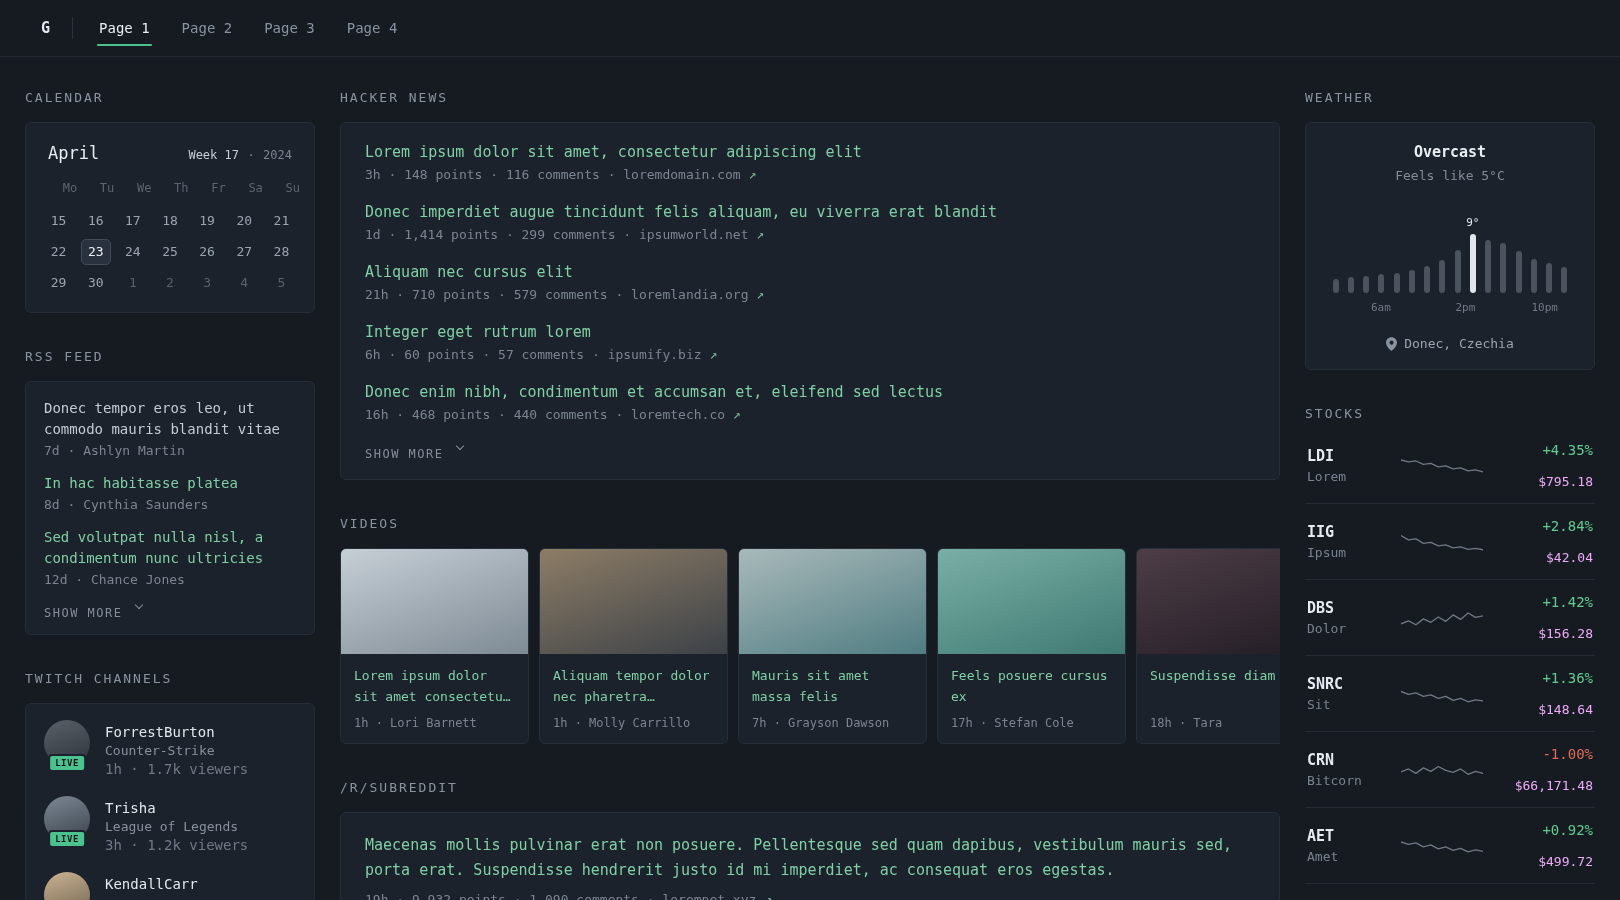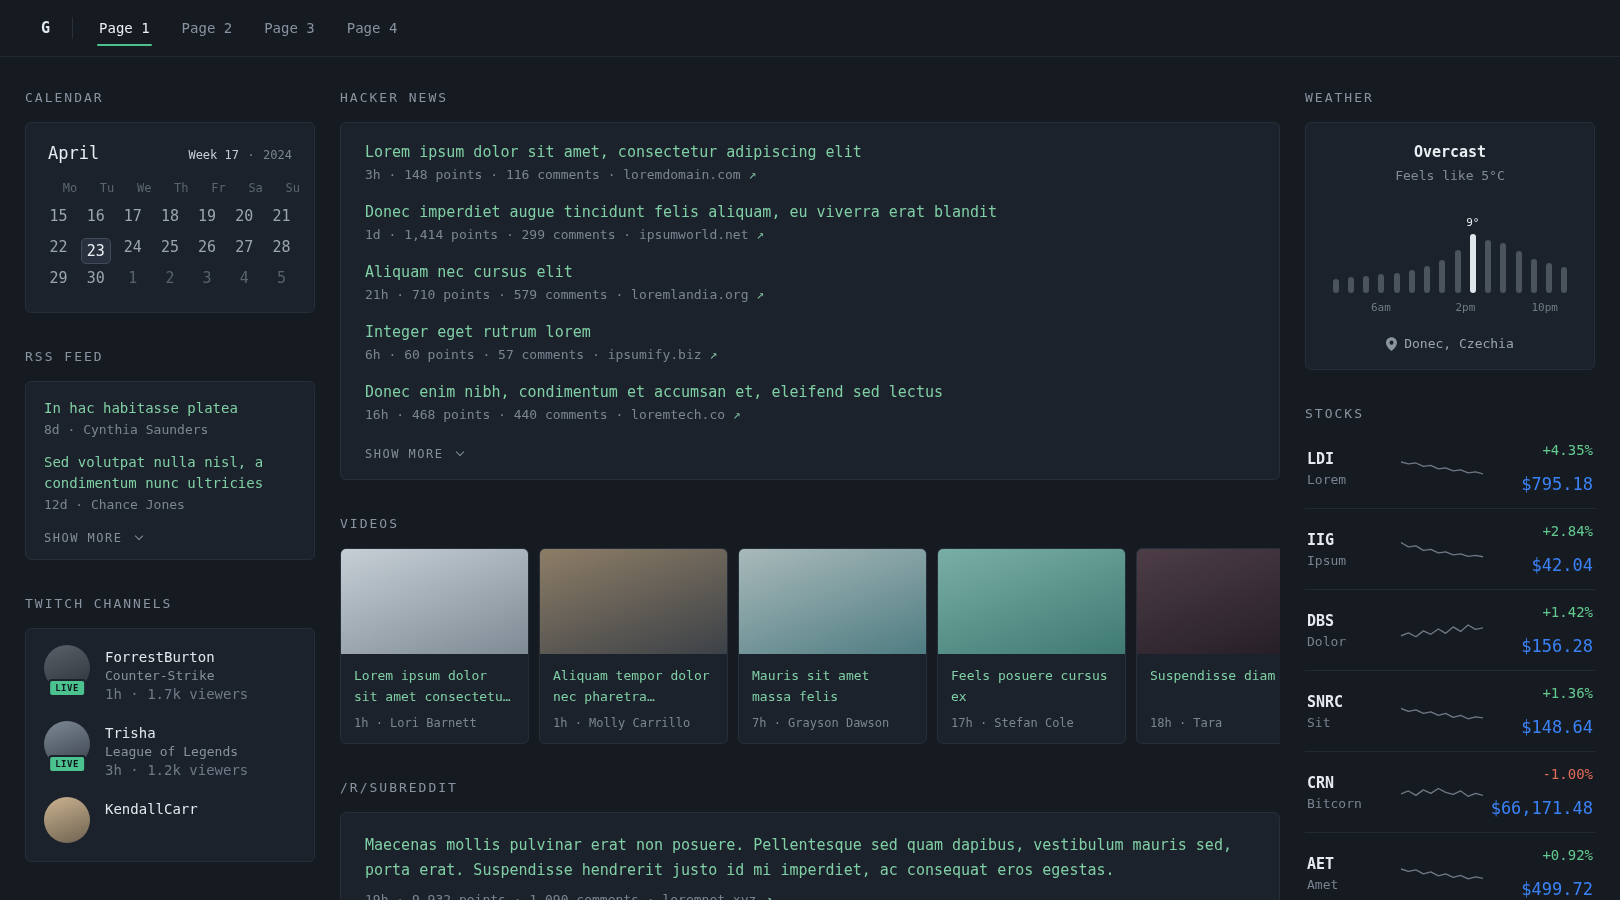--- a/index.html
+++ b/index.html
@@ -30,34 +30,34 @@
   .card{background:var(--card);border:1px solid var(--border);border-radius:6px}
 
   
   .cal-card{padding:14px 14px 16px}
   .cal-top{display:flex;justify-content:space-between;align-items:baseline;padding:6px 8px 12px}
   .cal-month{font-size:17px;color:#e7ecf2}
   .cal-week{font-size:12px;color:#c6cdd7}
   .cal-sep,.cal-year{font-size:12px;color:#7b8592}
   .cal-grid{display:grid;grid-template-columns:repeat(7,1fr);row-gap:4px}
   .cal-dow{font-size:12px;color:#5b6470;text-align:right;padding:6px 0 8px}
-  .cal-cell{height:27px;display:flex;align-items:flex-start;justify-content:center;
-       font-size:15px;color:#9ba5b1}
+  .cal-cell{height:27px;display:flex;align-items:center;justify-content:center;
+       font-size:13px;color:#9ba5b1}
   .cal-cell.muted{color:#58626e}
   .cal-cell.sel span{display:flex;align-items:center;justify-content:center;
        width:30px;height:26px;background:#28313d;border:1px solid #414c5a;
        border-radius:5px;color:#ecf0f5}
 
   
   .rss-card{padding:16px 18px 14px}
   .rss-item{margin-bottom:15px}
   .rss-title{font-size:14px;line-height:1.5;color:var(--link);cursor:pointer}
   .rss-title.read{color:#c3cbd5}
   .rss-meta{font-size:13px;color:var(--muted);margin-top:3px}
-  .show-more{display:inline-flex;align-items:center;gap:13px;font-size:12px;
+  .show-more{display:inline-flex;gap:13px;font-size:12px;
        letter-spacing:1.5px;color:#848e9b;cursor:pointer;margin-top:4px}
   .chev{width:6px;height:6px;border-right:1.5px solid currentColor;
        border-bottom:1.5px solid currentColor;transform:rotate(45deg);margin-top:-4px}
 
   
   .tw-card{padding:16px 18px 18px}
   .tw-row{display:flex;gap:15px;margin-bottom:19px;align-items:flex-start;cursor:pointer}
   .tw-row:last-child{margin-bottom:0}
   .tw-avatar-wrap{position:relative;flex:none}
   .tw-avatar{width:46px;height:46px;border-radius:50%}
@@ -111,21 +111,21 @@
   .stock-row + .stock-row{border-top:1px solid #222a34}
   .stock-id{width:94px}
   .stock-sym{font-size:15px;font-weight:bold;color:#e6ebf1}
   .stock-name{font-size:13px;color:#78828f;margin-top:4px}
   .stock-spark{width:82px;height:30px;flex:none}
   .stock-spark polyline{fill:none;stroke:#6f7884;stroke-width:1.3;
        vector-effect:non-scaling-stroke;stroke-linejoin:round;stroke-linecap:round}
   .stock-right{margin-left:auto;text-align:right}
   .stock-change{font-size:14px;color:var(--pos)}
   .stock-row.neg .stock-change{color:var(--neg)}
-  .stock-price{font-size:17px;color:#3b82f6;margin-top:16px}
+  .stock-price{font-size:13px;color:#f0abfc;margin-top:16px}
 </style>
 </head>
 <body>
 
 <header class="topbar">
   <div class="logo">G</div>
   <div class="logo-sep"></div>
   <nav style="display:flex">
     <div class="tab active">Page 1</div>
     <div class="tab">Page 2</div>
@@ -221,20 +221,24 @@
               <span>5</span>
             </div>
         </div>
       </div>
     </section>
 
     <section class="section">
       <h2 class="section-title">RSS FEED</h2>
       <div class="card rss-card">
         <div class="rss-item">
+          <div class="rss-title read">Donec tempor eros leo, ut commodo mauris blandit vitae</div>
+          <div class="rss-meta">7d · Ashlyn Martin</div>
+        </div>
+        <div class="rss-item">
           <div class="rss-title">In hac habitasse platea</div>
           <div class="rss-meta">8d · Cynthia Saunders</div>
         </div>
         <div class="rss-item">
           <div class="rss-title">Sed volutpat nulla nisl, a condimentum nunc ultricies</div>
           <div class="rss-meta">12d · Chance Jones</div>
         </div>
         <div class="show-more">
           <span>SHOW MORE</span>
           <span class="chev"></span>

